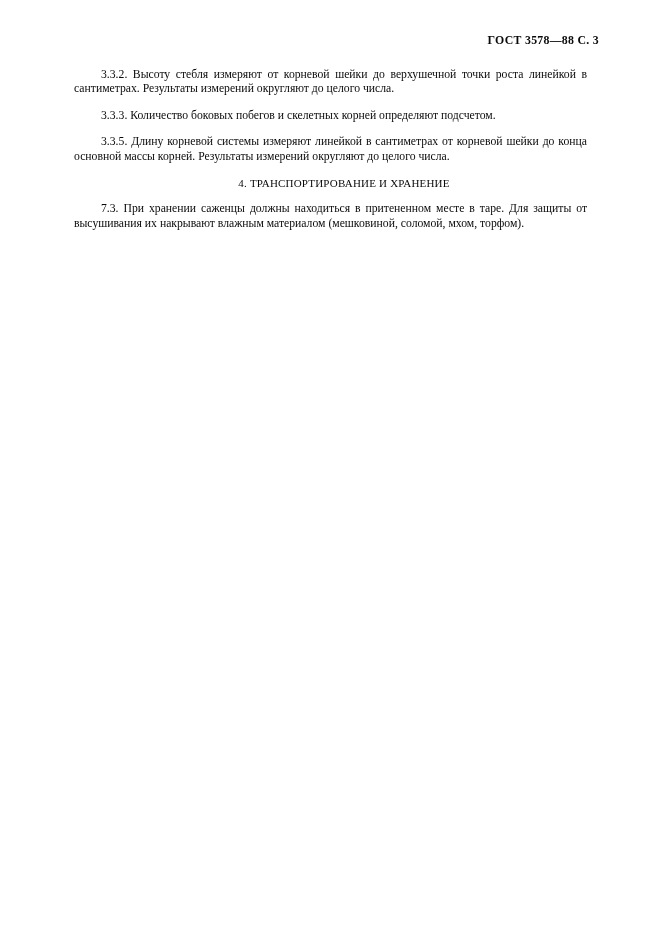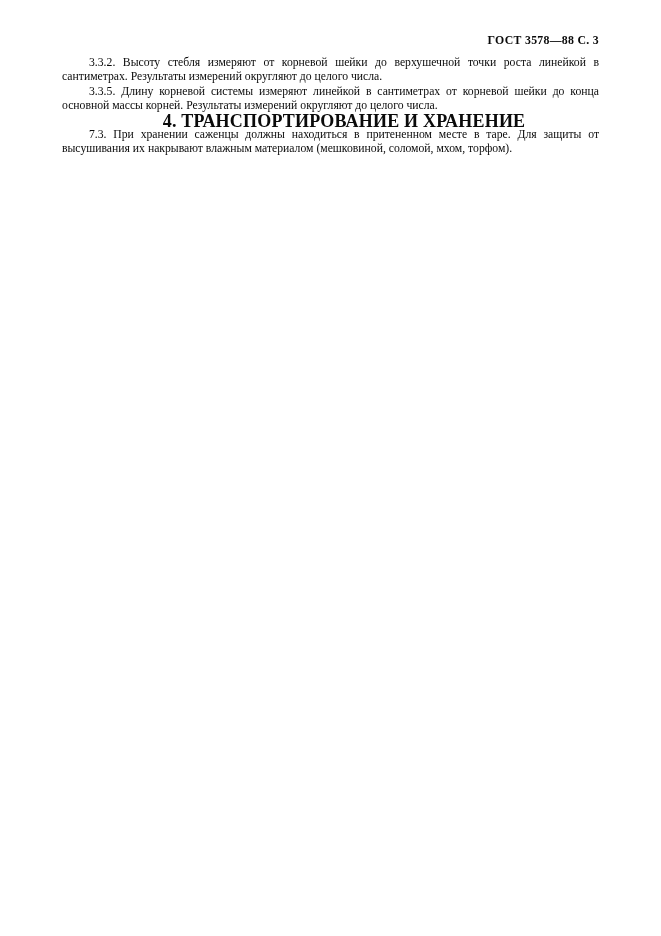--- a/index.html
+++ b/index.html
@@ -34,47 +34,48 @@
   .doc-body {
     position: absolute;
     top: 56px;
     left: 62px;
     width: 537px;
     font-size: 11.7px;
     line-height: 14.4px;
     text-align: justify;
   }
   .doc-body p {
-    margin: 0;
+    margin: 12px;
     padding: 0;
     text-indent: 27px;
   }
   .section-heading {
     margin: 8px 0 14px 0;
     padding: 0;
     text-indent: 0;
     text-align: center;
-    font-weight: bold;
-    font-size: 18px;
+    font-weight: normal;
+    font-size: 11px;
     letter-spacing: 0.2px;
   }
 </style>
 </head>
 <body>
 
 <div class="page">
 
   <div class="doc-header">
     <span>ГОСТ 3578—88 С. 3</span>
   </div>
 
   <div class="doc-body">
 
     <p>3.3.2.  Высоту стебля измеряют от корневой шейки до верхушечной точки роста линейкой в сантиметрах. Результаты измерений округляют до целого числа.</p>
 
+    <p>3.3.3.  Количество боковых побегов и скелетных корней определяют подсчетом.</p>
 
 
     <p>3.3.5.  Длину корневой системы измеряют линейкой в сантиметрах от корневой шейки до конца основной массы корней. Результаты измерений округляют до целого числа.</p>
 
 
     <p class="section-heading">4.  ТРАНСПОРТИРОВАНИЕ И ХРАНЕНИЕ</p>
 
 
     <p>7.3.  При хранении саженцы должны находиться в притененном месте в таре. Для защиты от высушивания их накрывают влажным материалом (мешковиной, соломой, мхом, торфом).</p>
 

